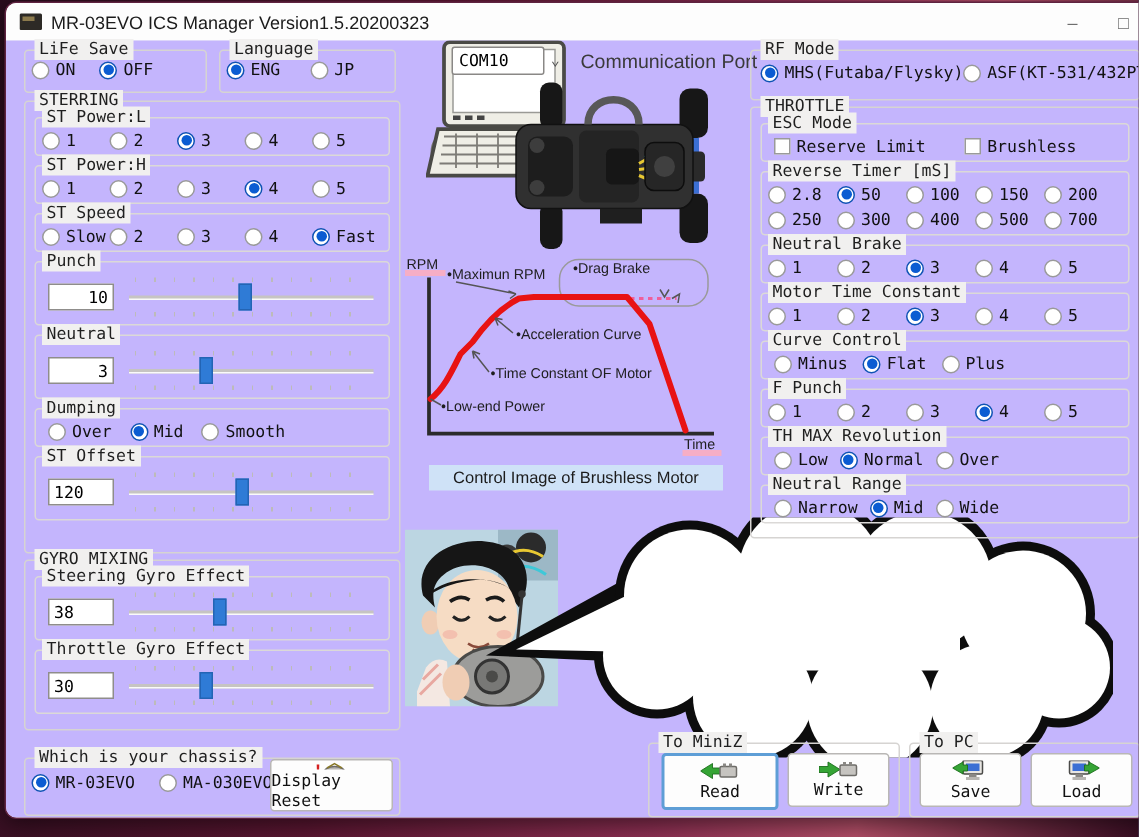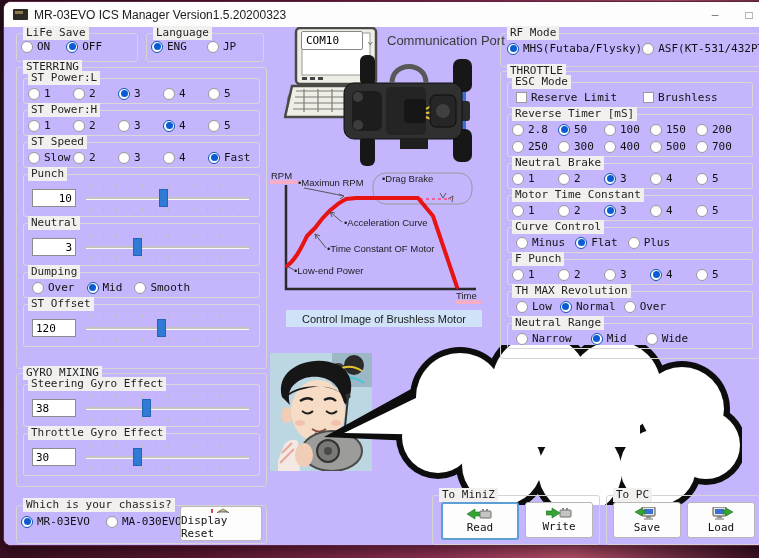--- a/index.html
+++ b/index.html
@@ -567,21 +567,21 @@
                 <span>Normal</span>
               </span>
               <span class="opt">
                 <span class="radio"></span>
                 <span>Over</span>
               </span>
             </div>
       </div>
       <div class="subgroup">
         <span class="gb-label">Neutral Range</span>
-        <div class="optrow gaprow" style="gap:19px;">
+        <div class="optrow gaprow" style="gap:8px;">
               <span class="opt">
                 <span class="radio"></span>
                 <span>Narrow</span>
               </span>
               <span class="opt">
                 <span class="radio sel"></span>
                 <span>Mid</span>
               </span>
               <span class="opt">
                 <span class="radio"></span>

